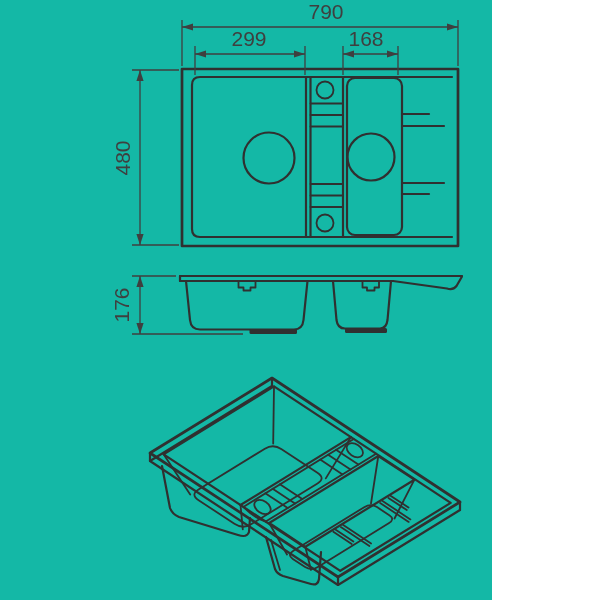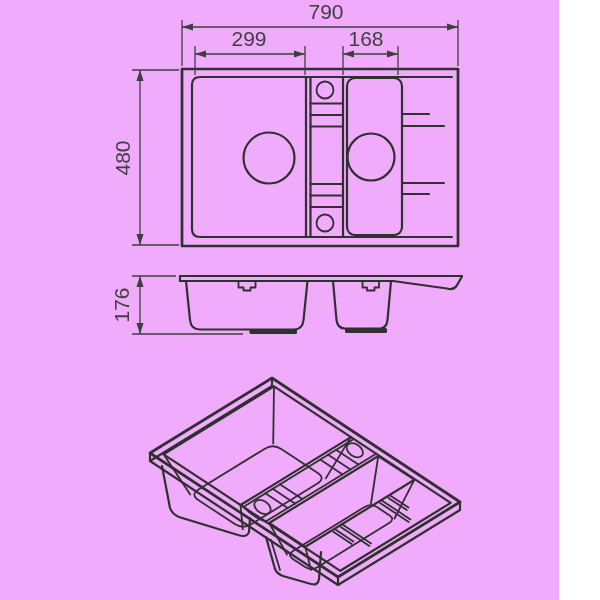--- a/index.html
+++ b/index.html
@@ -1,16 +1,16 @@
 <!DOCTYPE html>
 <html><head>
 <meta charset="utf-8">
 <style>
   html,body{margin:0;padding:0;background:#ffffff;}
-  .stage{width:559px;height:600px;background:#f0abfc;position:relative;overflow:hidden;}
+  .stage{width:492px;height:600px;background:#14b8a6;position:relative;overflow:hidden;}
   svg{display:block;}
   .ln{stroke:#303030;fill:none;stroke-width:2.2;stroke-linecap:round;stroke-linejoin:round;}
   .ln-thick{stroke:#303030;fill:none;stroke-width:2.7;stroke-linecap:round;stroke-linejoin:round;}
   .ln-thin{stroke:#303030;fill:none;stroke-width:1.8;stroke-linecap:round;stroke-linejoin:round;}
   .solid{fill:#303030;stroke:none;}
   .dim{stroke:#3f3f3f;fill:none;stroke-width:1.3;stroke-linecap:butt;}
   .arr{fill:#3f3f3f;stroke:none;}
   .txt{font-family:"Liberation Sans","DejaVu Sans",sans-serif;font-size:21px;fill:#3f3f3f;letter-spacing:0px;}
 </style>
 </head>

